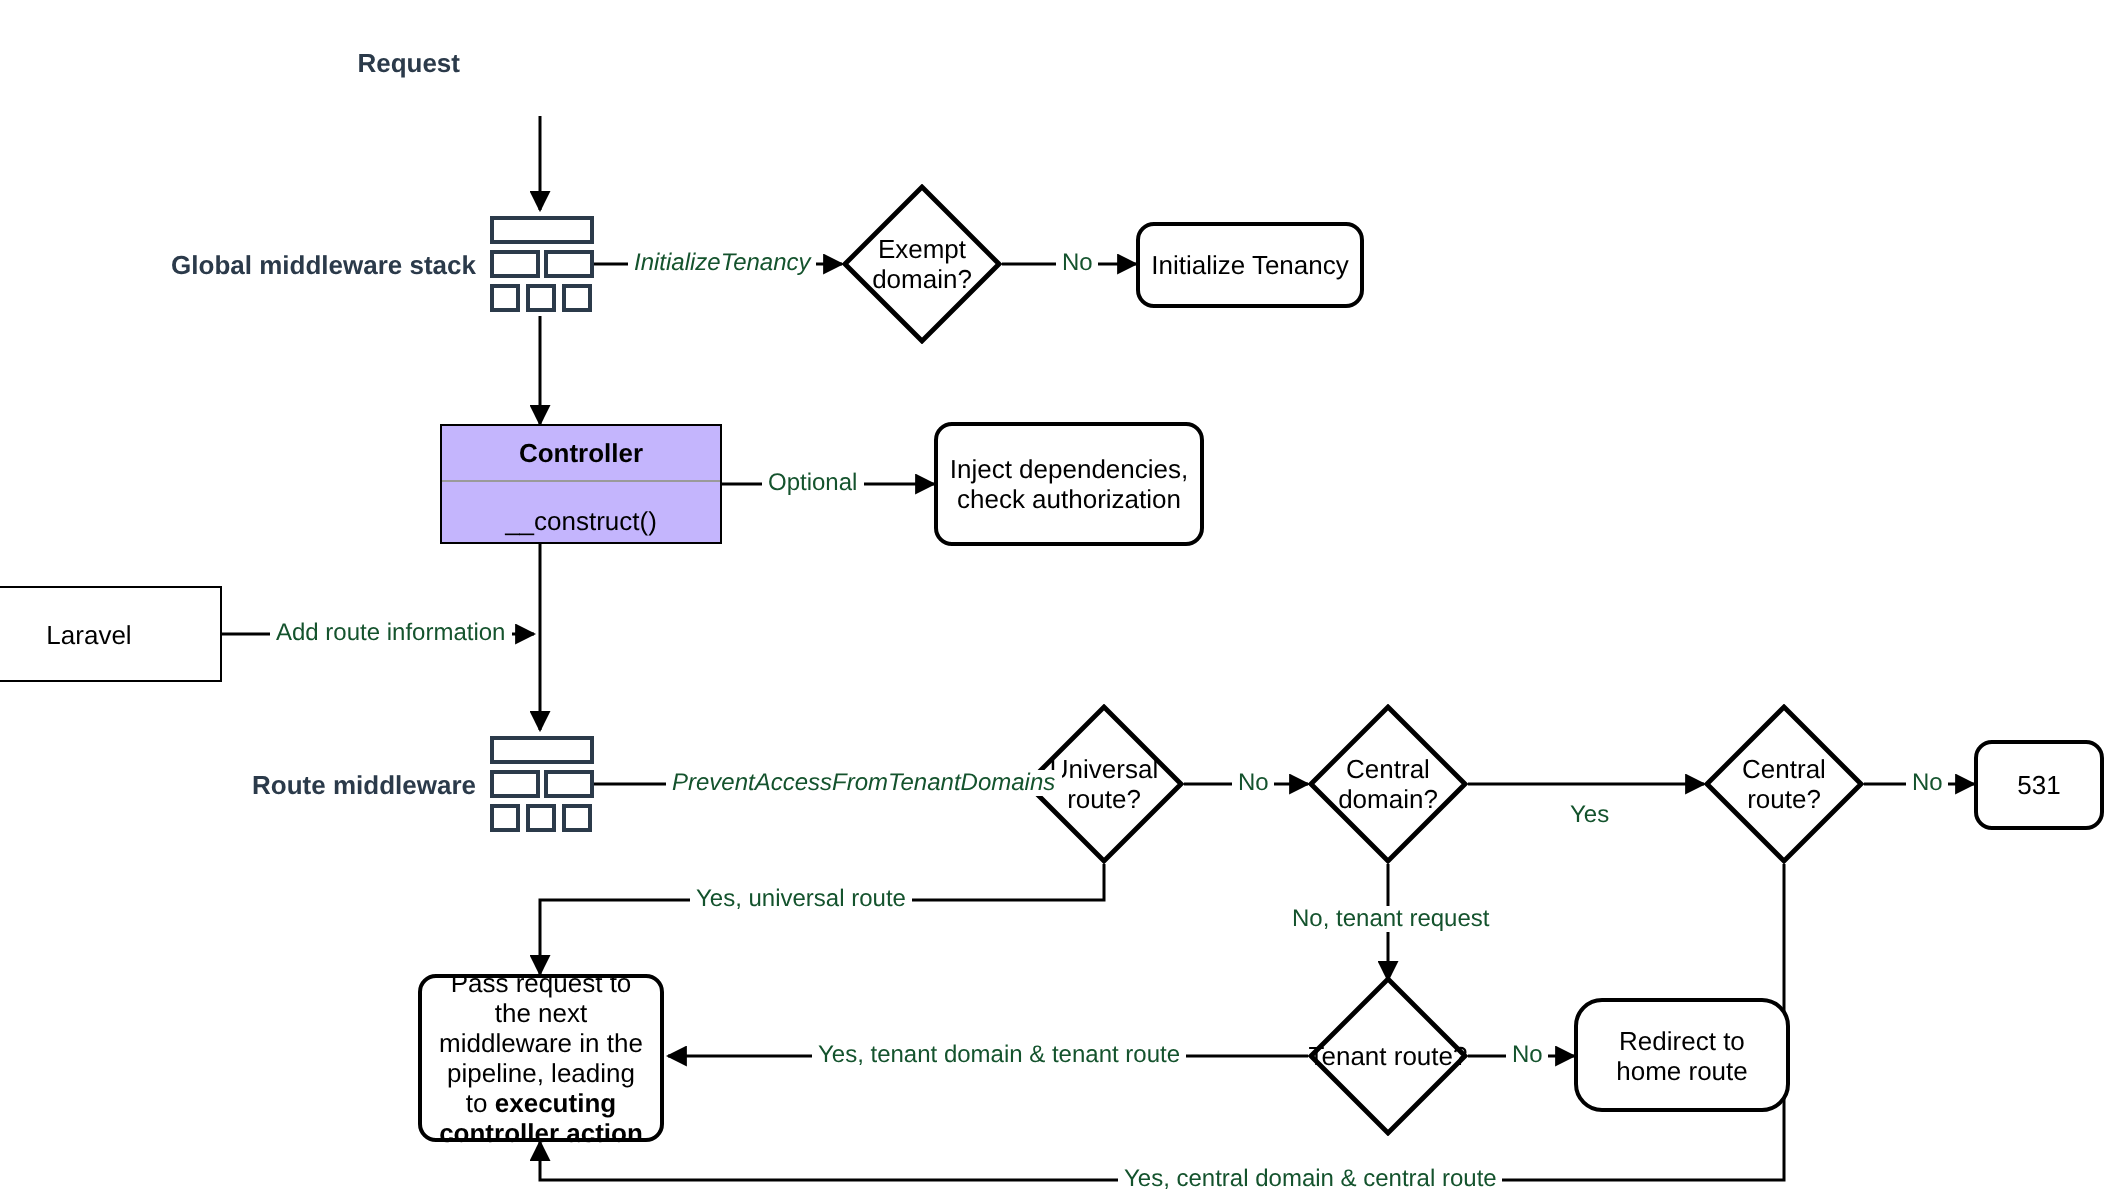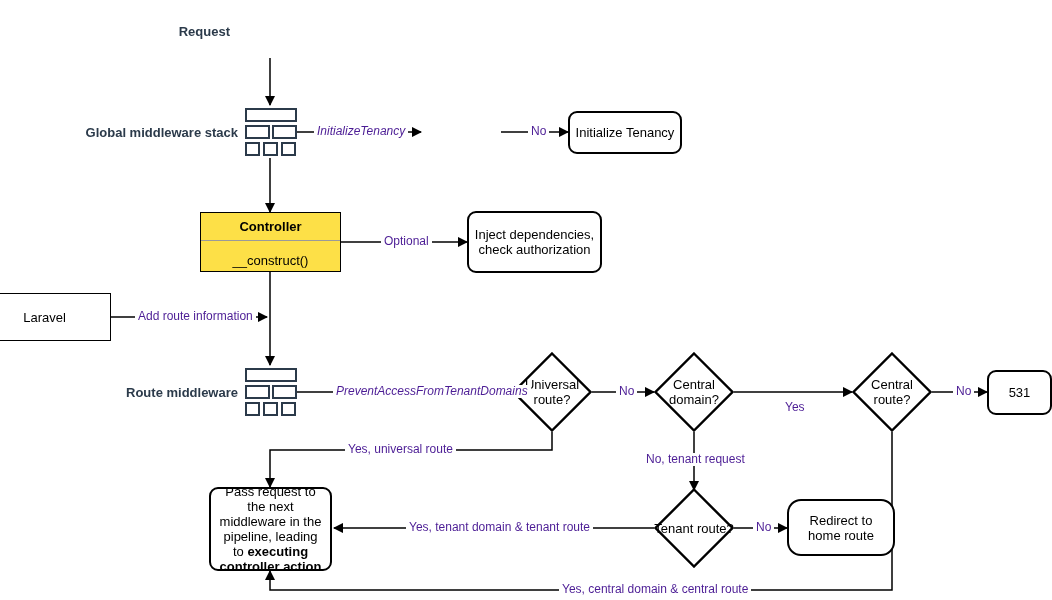--- a/index.html
+++ b/index.html
@@ -40,23 +40,24 @@
   }
   
   .rect-round {
     border: 2.2px solid #000000;
     border-radius: 9px;
     background: #ffffff;
   }
   
   .uml {
     border: 1.4px solid #000000;
-    background: #fde047;
+    background: #c4b5fd;
     display: block;
     padding: 0;
+    margin-left: 20px;
   }
   .uml-title {
     font-weight: bold;
     font-size: 13px;
     text-align: center;
     padding: 6px 0 6px 0;
     border-bottom: 1px solid #9a9a9a;
   }
   .uml-row {
     text-align: center;
@@ -79,21 +80,21 @@
     transform: translateY(-50%);
     text-align: center;
     font-size: 13px;
     line-height: 15px;
     color: #000000;
   }
   
   .edge-label {
     position: absolute;
     font-size: 12px;
-    color: #4c1d95;
+    color: #14532d;
     background: #ffffff;
     padding: 0 3px;
     white-space: nowrap;
     line-height: 13px;
   }
   .edge-label.italic { font-style: italic; }
   .side-label {
     position: absolute;
     font-size: 13px;
     font-weight: bold;
@@ -211,20 +212,27 @@
 
   <div class="stack-icon" style="left:245px; top:368px;">
     <i style="left:0;  top:0;  width:52px; height:14px;"></i>
     <i style="left:0;  top:17px; width:25px; height:14px;"></i>
     <i style="left:27px; top:17px; width:25px; height:14px;"></i>
     <i style="left:0;  top:34px; width:15px; height:14px;"></i>
     <i style="left:18px; top:34px; width:15px; height:14px;"></i>
     <i style="left:36px; top:34px; width:15px; height:14px;"></i>
   </div>
 
+  <div class="diamond" style="left:421px; top:92px; width:80px; height:80px;">
+    <svg class="dshape" viewBox="0 0 80 80">
+      <polygon points="40,1.5 78.5,40 40,78.5 1.5,40" fill="#ffffff" stroke="#000000" stroke-width="2.4"></polygon>
+    </svg>
+    <div class="dlabel">Exempt
+domain?</div>
+  </div>
 
   <div class="diamond" style="left:512px; top:352px; width:80px; height:80px;">
     <svg class="dshape" viewBox="0 0 80 80">
       <polygon points="40,1.5 78.5,40 40,78.5 1.5,40" fill="#ffffff" stroke="#000000" stroke-width="2.4"></polygon>
     </svg>
     <div class="dlabel">Universal
 route?</div>
   </div>
 
   <div class="diamond" style="left:654px; top:352px; width:80px; height:80px;">

